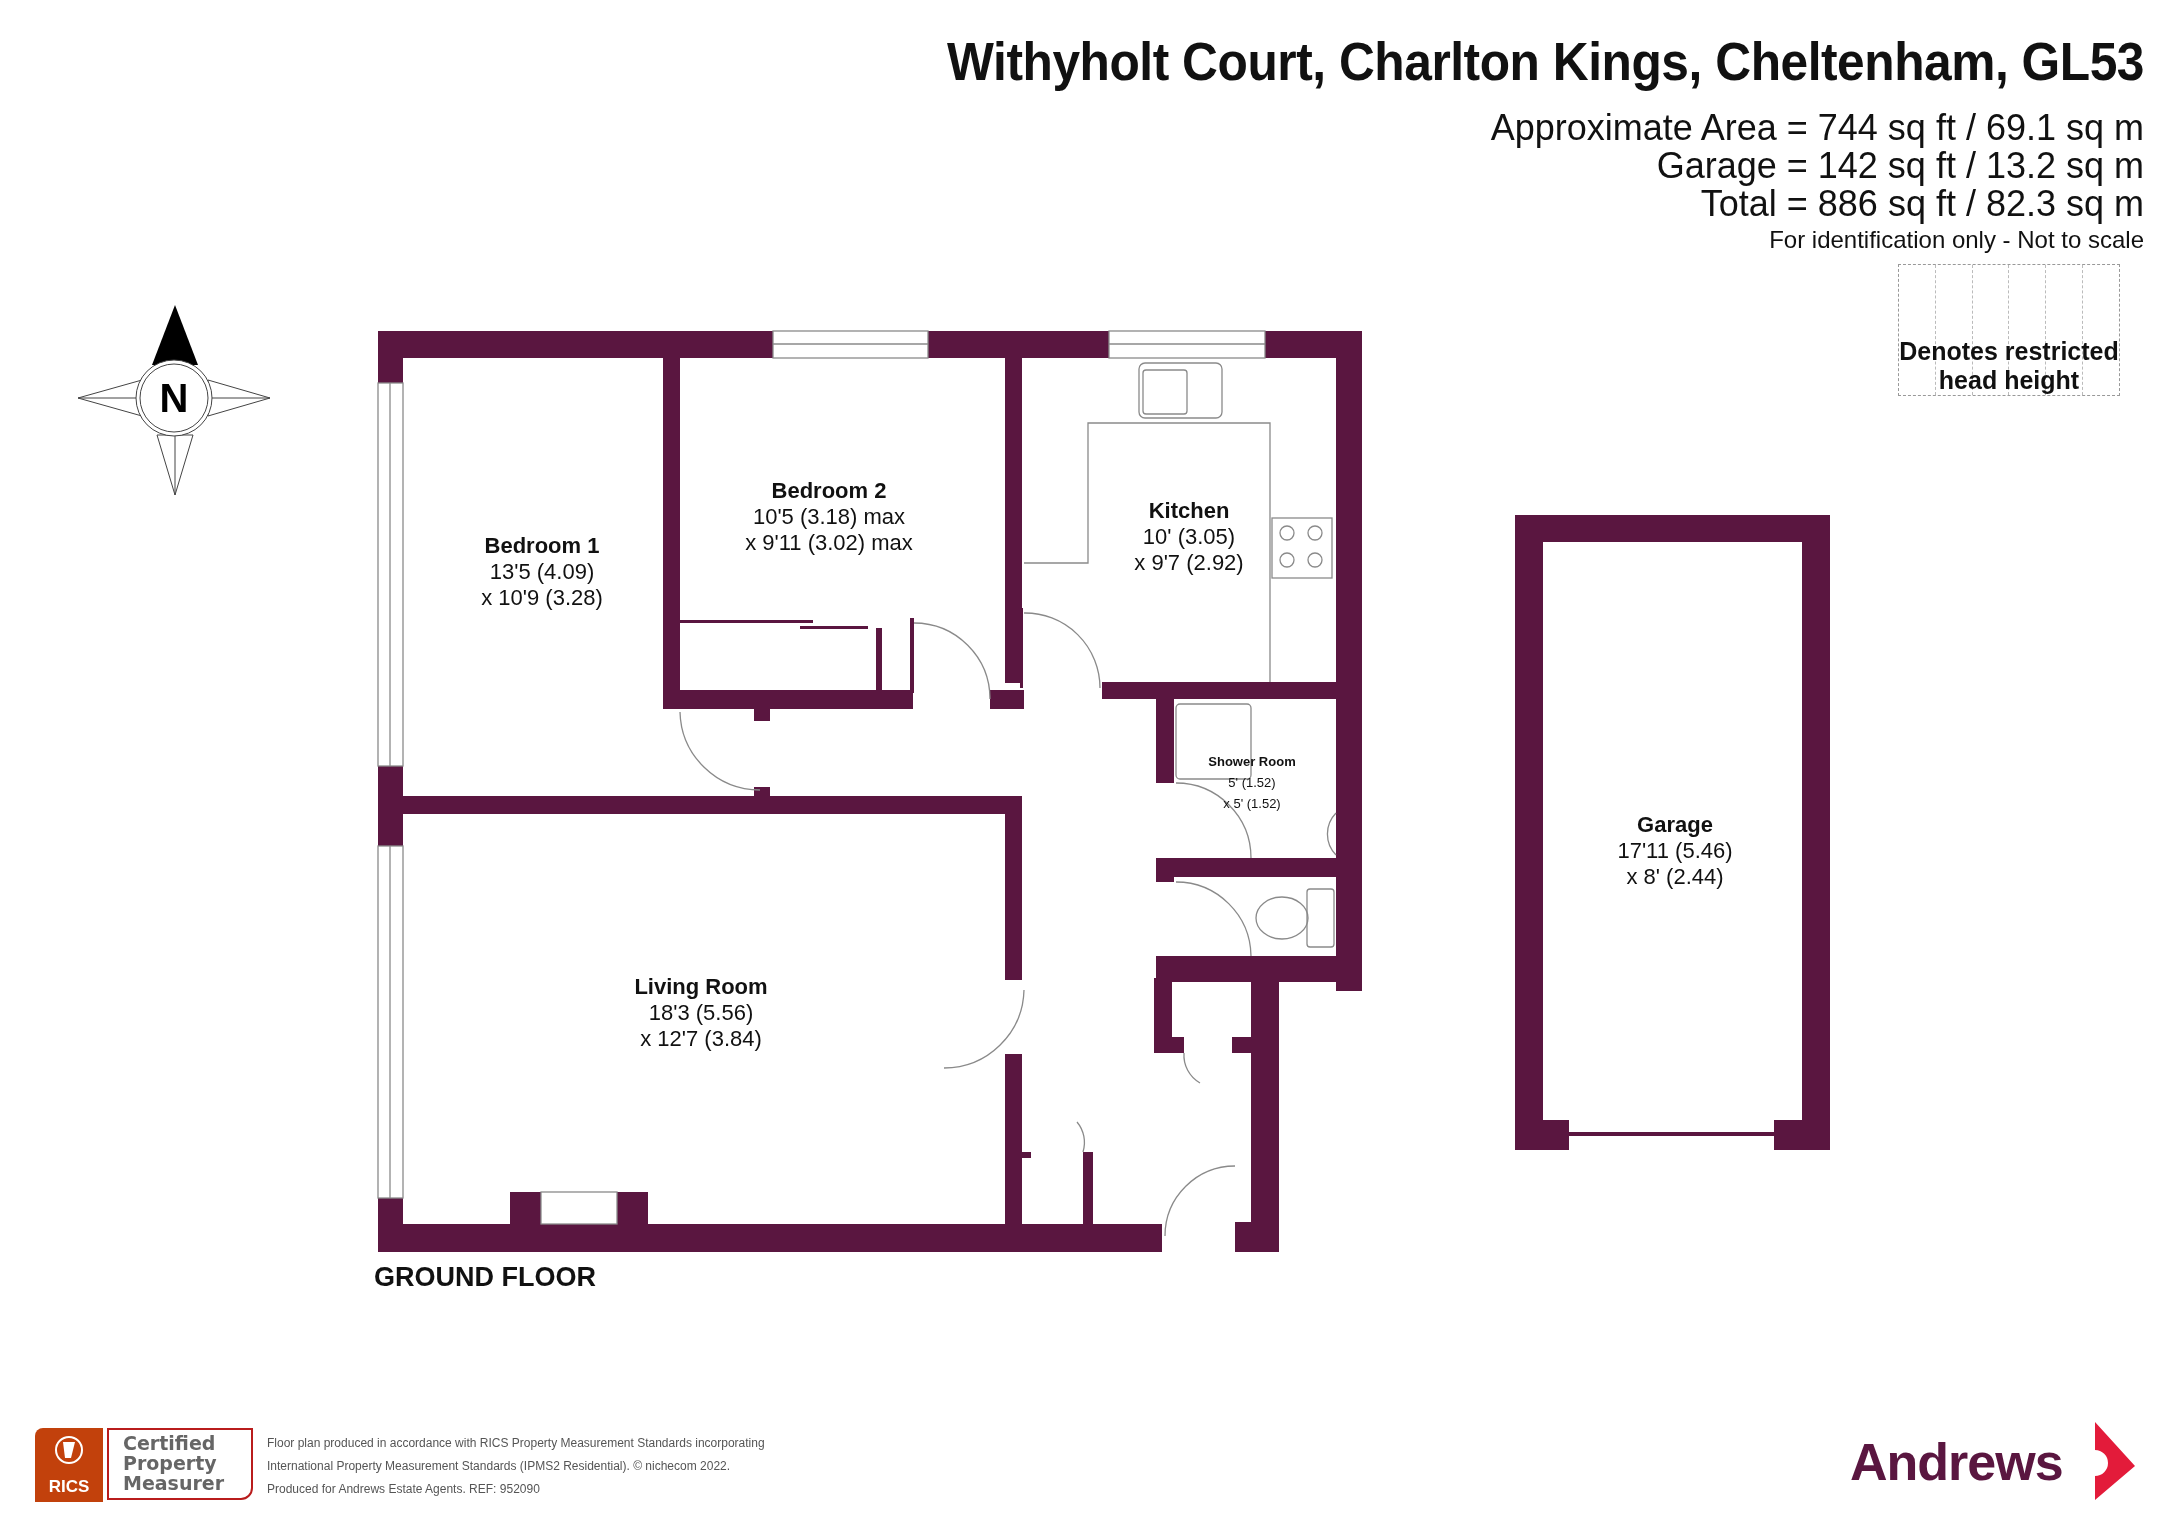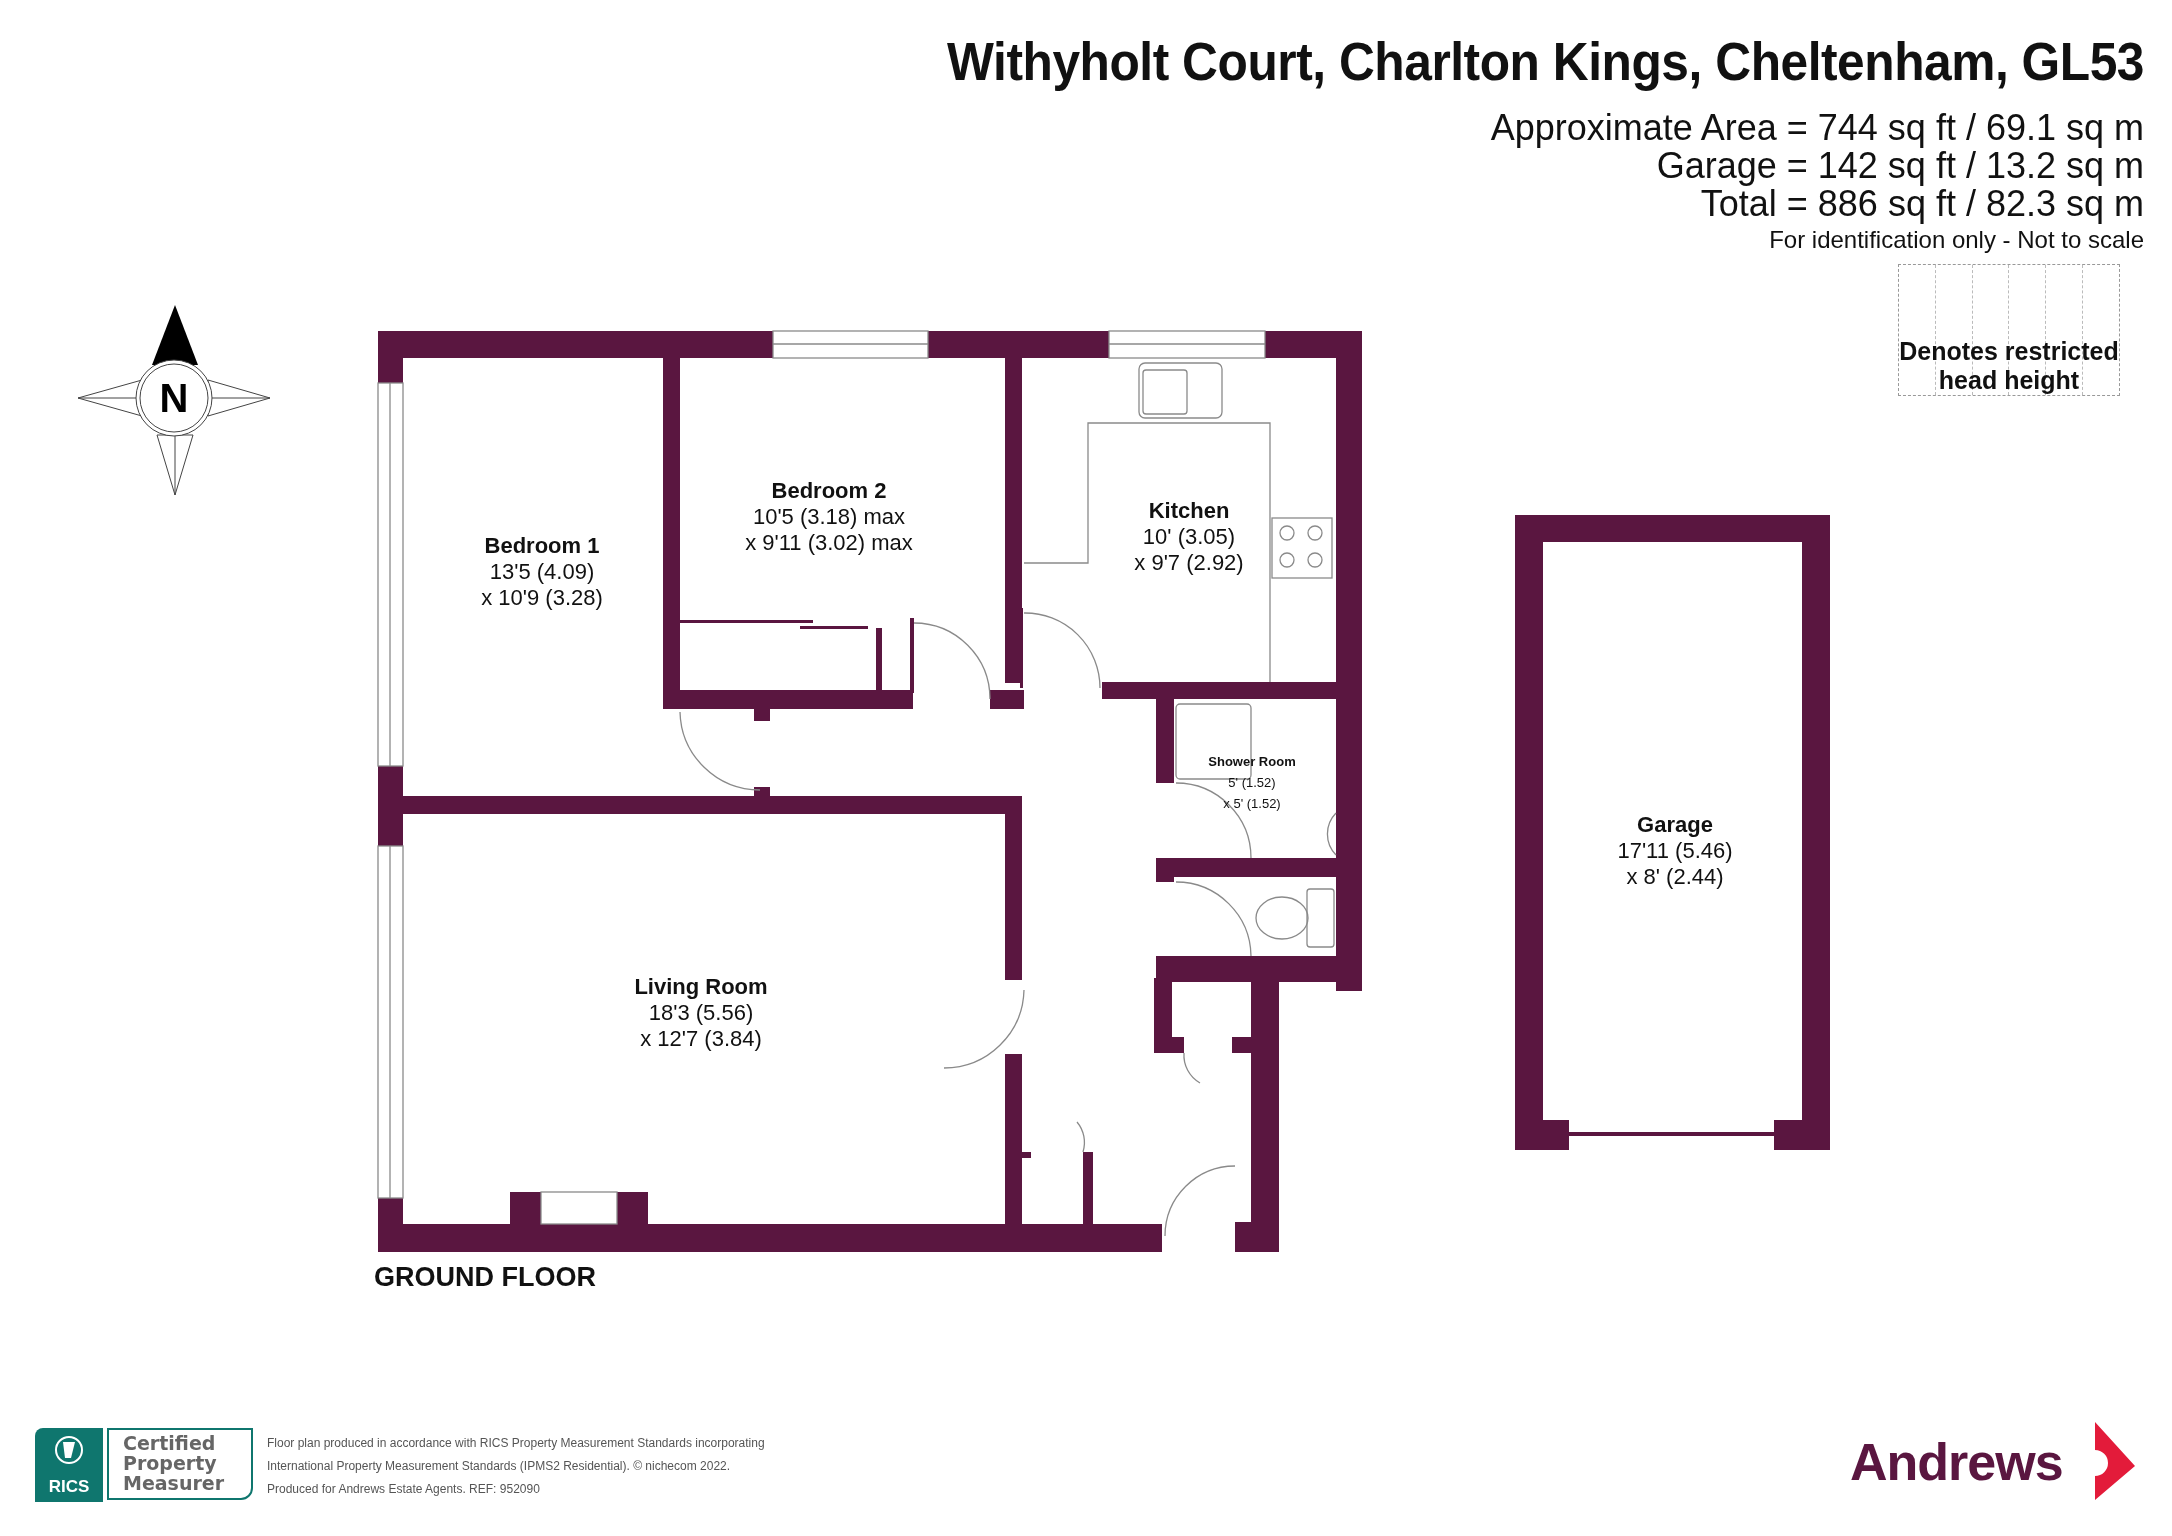--- a/index.html
+++ b/index.html
@@ -12,22 +12,22 @@
   .legend-inner { position:absolute; inset:0; display:flex; }
   .legend-inner span { flex:1; border-right:1.5px dashed #bbb; }
   .legend-inner span:last-child { border-right:none; }
   .legend-text { position:relative; background:transparent; }
   .room-label { position:absolute; text-align:center; font-size:22px; line-height:26px; transform:translate(-50%,-50%); white-space:nowrap; }
   .room-label .name { font-weight:bold; display:block; }
   .room-label.small { font-size:13px; line-height:21px; }
   .floor-label { left:374px; top:1262px; font-size:27px; font-weight:bold; }
   .footer-text { left:267px; top:1432px; font-size:12px; line-height:23px; color:#555; }
   .rics { left:35px; top:1428px; width:218px; height:74px; }
-  .rics-left { position:absolute; left:0; top:0; width:68px; height:74px; background:#0f766e; border-radius:8px 0 0 0; color:#fff; font-weight:bold; font-size:17px; text-align:center; }
-  .rics-right { position:absolute; left:72px; top:0; width:146px; height:72px; border:2px solid #0f766e; border-radius:0 0 12px 0; box-sizing:border-box; color:#666; font-weight:bold; font-size:19px; line-height:20px; padding:3px 0 0 14px; font-family:"DejaVu Sans", sans-serif; transform-origin:left; }
+  .rics-left { position:absolute; left:0; top:0; width:68px; height:74px; background:#c2410c; border-radius:8px 0 0 0; color:#fff; font-weight:bold; font-size:17px; text-align:center; }
+  .rics-right { position:absolute; left:72px; top:0; width:146px; height:72px; border:2px solid #b91c1c; border-radius:0 0 12px 0; box-sizing:border-box; color:#666; font-weight:bold; font-size:19px; line-height:20px; padding:3px 0 0 14px; font-family:"DejaVu Sans", sans-serif; transform-origin:left; }
   .andrews { left:1850px; top:1432px; font-size:52px; font-weight:bold; color:#5a1640; letter-spacing:-1px; }
 </style>
 </head>
 <body>
 
 <div class="abs title">Withyholt Court, Charlton Kings, Cheltenham, GL53</div>
 <div class="abs area" style="top:107px;">Approximate Area = 744 sq ft / 69.1 sq m</div>
 <div class="abs area" style="top:145px;">Garage = 142 sq ft / 13.2 sq m</div>
 <div class="abs area" style="top:183px;">Total = 886 sq ft / 82.3 sq m</div>
 <div class="abs note">For identification only - Not to scale</div>

